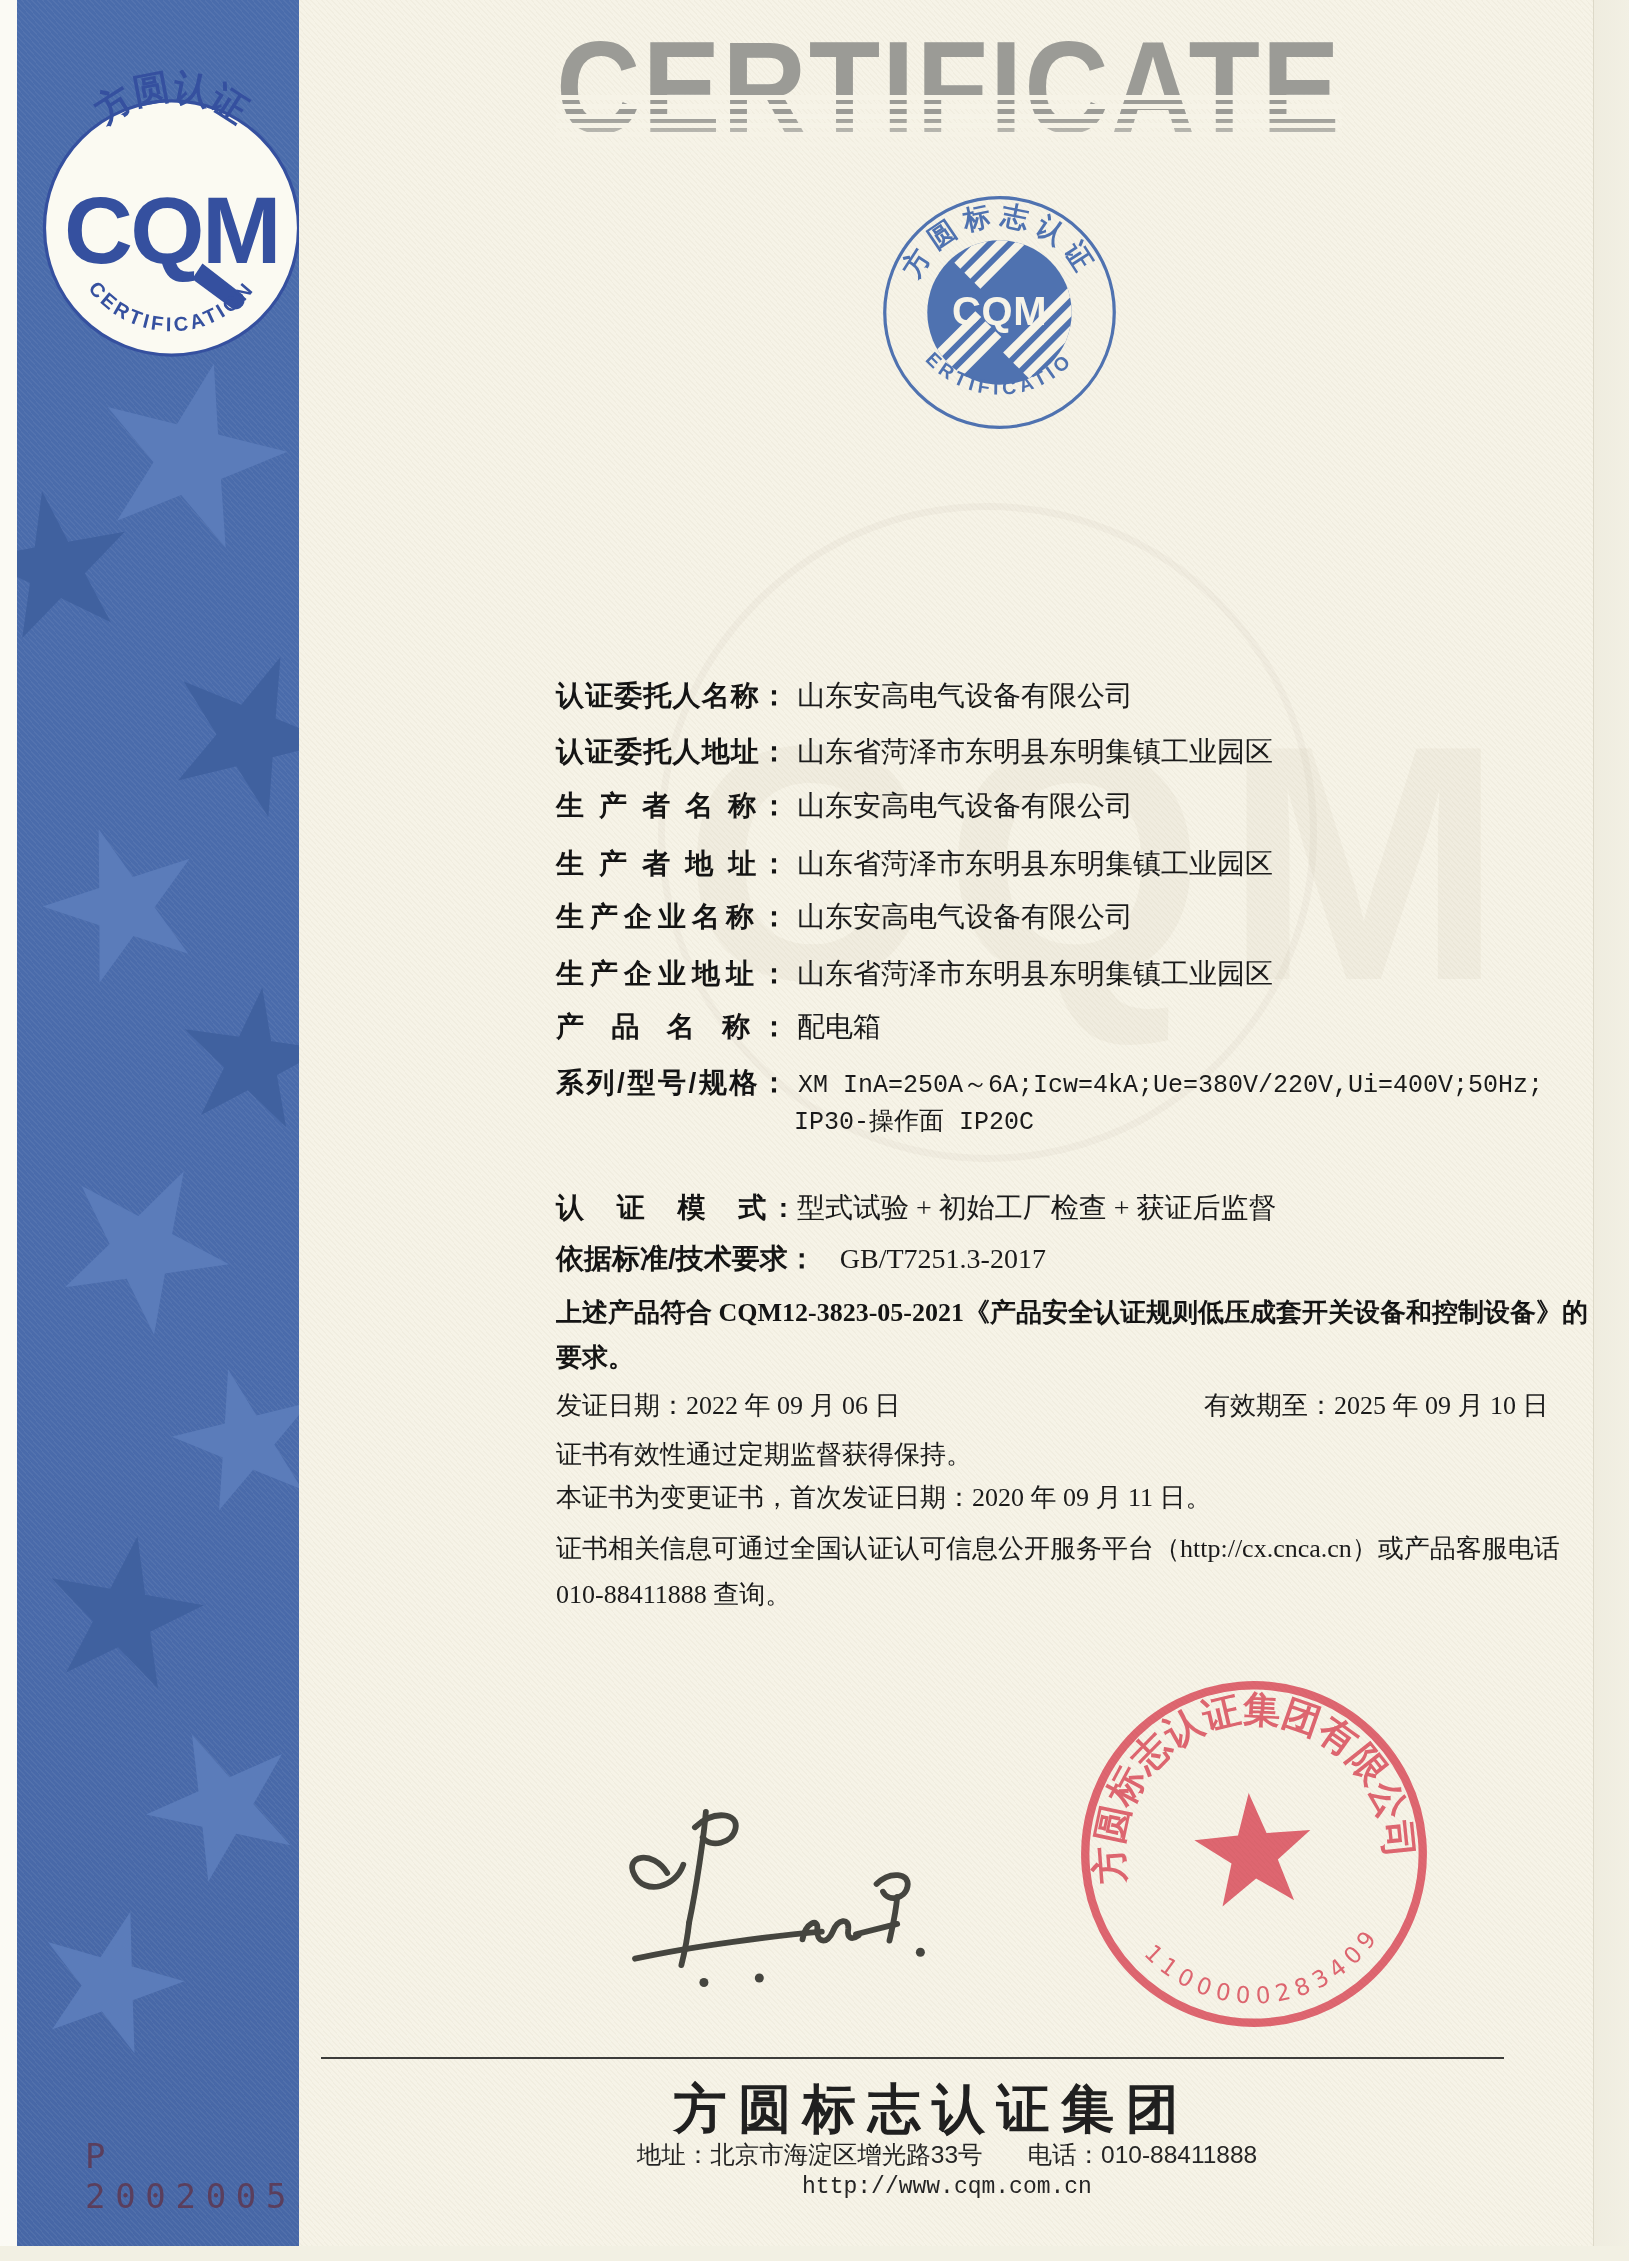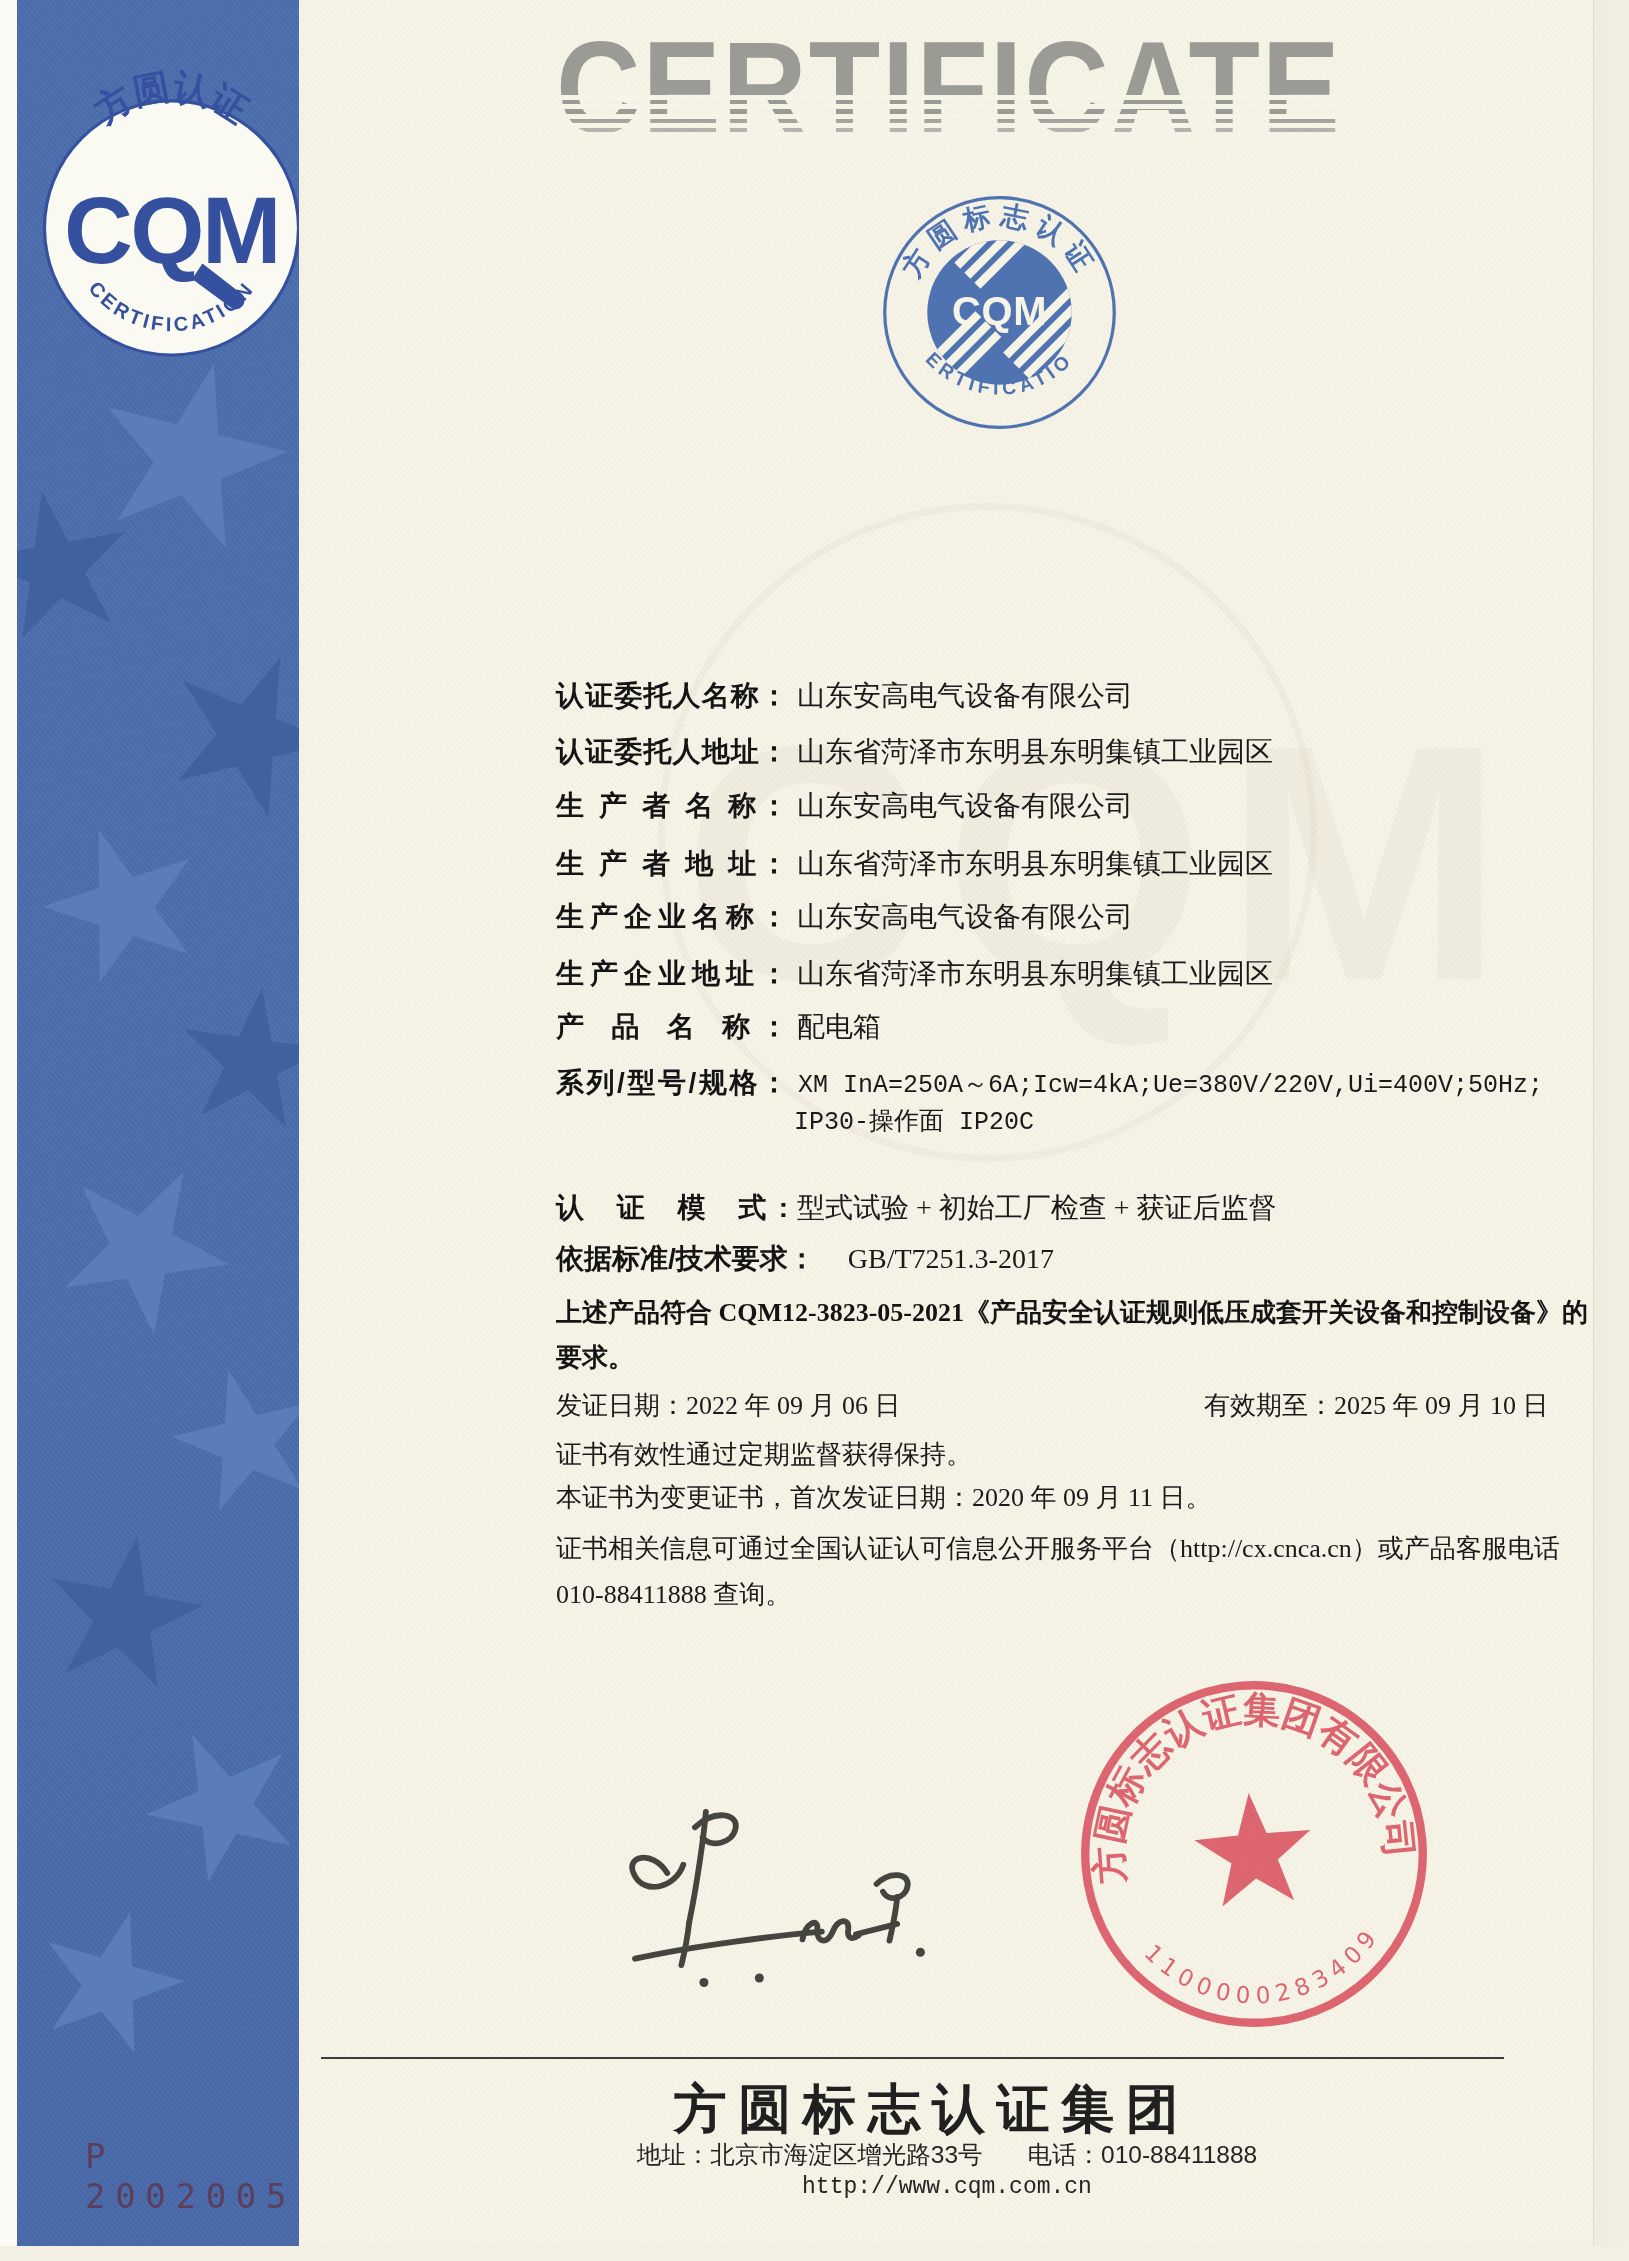--- a/index.html
+++ b/index.html
@@ -148,21 +148,21 @@
   <div class="row" style="top:678px"><span class="lbl w8">认证委托人名称：</span><span class="val">山东安高电气设备有限公司</span></div>
   <div class="row" style="top:734px"><span class="lbl w8">认证委托人地址：</span><span class="val">山东省菏泽市东明县东明集镇工业园区</span></div>
   <div class="row" style="top:788px"><span class="lbl w8">生 产 者 名 称：</span><span class="val">山东安高电气设备有限公司</span></div>
   <div class="row" style="top:846px"><span class="lbl w8">生 产 者 地 址：</span><span class="val">山东省菏泽市东明县东明集镇工业园区</span></div>
   <div class="row" style="top:956px"><span class="lbl w8">生产企业地址：</span><span class="val">山东省菏泽市东明县东明集镇工业园区</span></div>
   <div class="row" style="top:899px"><span class="lbl w8">生产企业名称：</span><span class="val">山东安高电气设备有限公司</span></div>
   <div class="row" style="top:1009px"><span class="lbl w8">产 品 名 称：</span><span class="val">配电箱</span></div>
   <div class="row" style="top:1065px"><span class="lbl w8">系列/型号/规格：</span><span class="val-mono">XM InA=250A～6A;Icw=4kA;Ue=380V/220V,Ui=400V;50Hz;</span></div>
   <div class="abs spec2">IP30-操作面 IP20C</div>
   <div class="row" style="top:1190px"><span class="lbl w8">认 证 模 式:</span><span class="val">型式试验 + 初始工厂检查 + 获证后监督</span></div>
-  <div class="row" style="top:1241px"><span class="lbl">依据标准/技术要求：</span><span class="val" style="margin-left:32px">GB/T7251.3-2017</span></div>
+  <div class="row" style="top:1241px"><span class="lbl">依据标准/技术要求：</span><span class="val" style="margin-left:24px">GB/T7251.3-2017</span></div>
 
   <div class="statement" style="top:1295px">上述产品符合 CQM12-3823-05-2021《产品安全认证规则低压成套开关设备和控制设备》的</div>
   <div class="statement" style="top:1340px">要求。</div>
 
   <div class="note" style="top:1388px">发证日期：2022 年 09 月 06 日</div>
   <div class="note note-r" style="top:1388px">有效期至：2025 年 09 月 10 日</div>
   <div class="note" style="top:1437px">证书有效性通过定期监督获得保持。</div>
   <div class="note" style="top:1480px">本证书为变更证书，首次发证日期：2020 年 09 月 11 日。</div>
   <div class="note" style="top:1531px">证书相关信息可通过全国认证认可信息公开服务平台（http://cx.cnca.cn）或产品客服电话</div>
   <div class="note" style="top:1577px">010-88411888 查询。</div>

